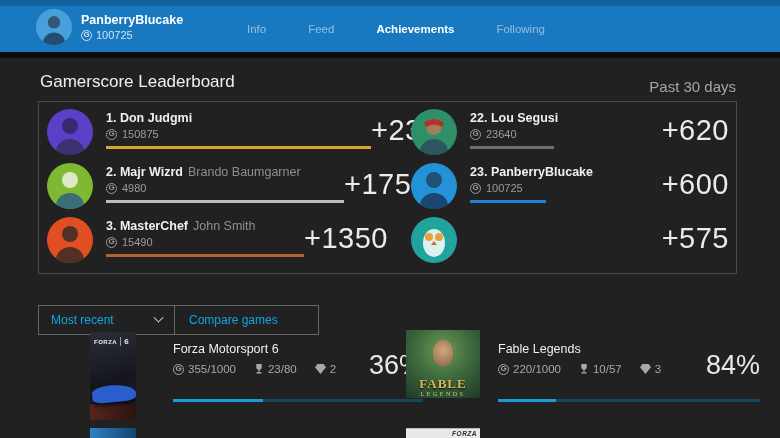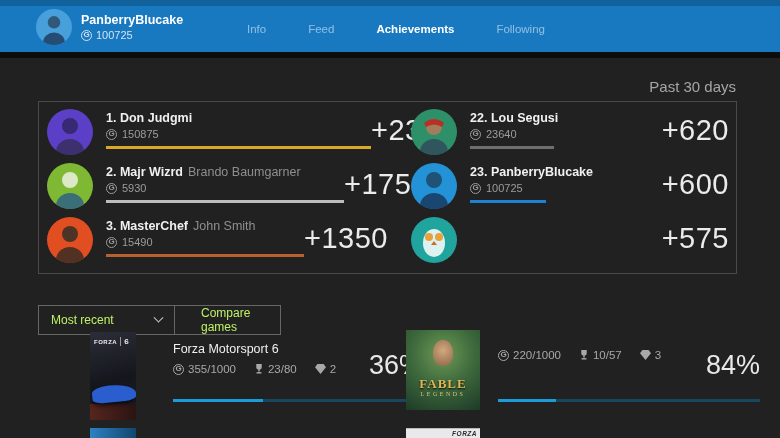--- a/index.html
+++ b/index.html
@@ -30,33 +30,33 @@
   .lb-entry { position:absolute; display:flex; height:50px; cursor:pointer; }
   .lb-avatar { width:46px; height:46px; }
   .lb-info { margin-left:13px; padding-top:2px; }
   .lb-nameline { font-size:12.5px; color:#f0f0f0; font-weight:700; white-space:nowrap; }
   .lb-real { font-weight:400; color:#8f8f8f; margin-left:5px; }
   .lb-gsline { margin-top:3px; font-size:11px; color:#9c9c9c; display:flex; align-items:center; gap:5px; }
   .lb-bar { height:3px; margin-top:6px; }
   .lb-delta { margin-left:auto; align-self:center; margin-top:-8px; font-size:29px; font-weight:300; color:#ebebeb; letter-spacing:0.5px; }
 
   
-  .ctl { position:absolute; height:30px; border:1px solid #666; display:flex; align-items:center; font-size:12px; color:#bef264; cursor:pointer; }
+  .ctl { position:absolute; height:30px; border:1px solid #666; display:flex; align-items:center; font-size:12px; color:#0ea5e9; cursor:pointer; }
   .sort-box { left:38px; top:305px; width:137px; padding:0 12px; }
   .chev { margin-left:auto; width:7px; height:7px; border-right:1.5px solid #cfcfcf; border-bottom:1.5px solid #cfcfcf; transform:rotate(45deg) translate(-2px,-2px); }
-  .compare-box { left:174px; top:305px; width:107px; padding:0 26px; }
+  .compare-box { left:174px; top:305px; width:145px; padding:0 14px; }
 
   
   .tile { position:absolute; overflow:hidden; cursor:pointer; }
   .tile-forza { left:90px; top:332px; width:46px; height:88px; background:linear-gradient(165deg,#2b2e38 0%,#15161c 55%,#20242e 100%); }
   .forza-head { position:absolute; top:5px; left:4px; display:flex; align-items:center; gap:3px; font-size:6px; font-weight:700; color:#eee; letter-spacing:0.5px; }
   .forza-num { border-left:1px solid #999; padding-left:3px; font-size:8px; }
   .forza-car { position:absolute; left:2px; bottom:18px; width:44px; height:17px; background:#2a5ecf; border-radius:60% 90% 40% 40%; transform:rotate(-6deg); box-shadow:0 3px 4px rgba(0,0,0,0.6); }
   .forza-ground { position:absolute; left:0; bottom:0; width:100%; height:16px; background:linear-gradient(90deg,#57251f,#2a1412); }
-  .tile-fable { left:406px; top:330px; width:74px; height:80px; background:radial-gradient(circle at 50% 30%, #6f9a55 0%, #3f6b3e 45%, #1d3a26 100%); }
+  .tile-fable { left:406px; top:330px; width:74px; height:68px; background:radial-gradient(circle at 50% 30%, #6f9a55 0%, #3f6b3e 45%, #1d3a26 100%); }
   .fable-face { position:absolute; left:27px; top:10px; width:20px; height:26px; background:radial-gradient(circle at 50% 40%, #d3a87e, #8a6548); border-radius:48% 48% 42% 42%; }
   .fable-title { position:absolute; left:0; top:46px; width:100%; text-align:center; font-family:"Liberation Serif", serif; font-size:13px; font-weight:700; color:#e3b758; letter-spacing:1px; text-shadow:0 1px 2px #000; }
   .fable-sub { position:absolute; left:0; top:61px; width:100%; text-align:center; font-family:"Liberation Serif", serif; font-size:6px; color:#d8c27e; letter-spacing:2.5px; }
   .game-info { position:absolute; height:60px; }
   .game-info-1 { left:140px; top:342px; width:250px;margin-left:33px; }
   .game-info-2 { left:498px; top:342px; width:262px; }
   .game-title { font-size:12.5px; color:#f0f0f0; }
   .game-stats { display:flex; gap:18px; font-size:11.5px; color:#a8a8a8; margin-top:7px; }
   .stat { display:flex; align-items:center; gap:4px; }
   .stat svg { display:block; fill:#a8a8a8; }
@@ -93,20 +93,21 @@
     </div>
     <div class="tabs">
       <div class="tab">Info</div>
       <div class="tab">Feed</div>
       <div class="tab active">Achievements</div>
       <div class="tab">Following</div>
     </div>
   </div>
   <div class="black-strip"></div>
 
+  <div class="lb-title">Gamerscore Leaderboard</div>
   <div class="lb-period">Past 30 days</div>
 
   <div class="lb-panel">
 
     <div class="lb-entry" style="left:8px;top:7px;width:326px">
       <div class="avatar lb-avatar" style="background:#5b3fc7">
         <svg viewBox="0 0 46 46">
             <circle cx="23" cy="17" r="8" fill="rgba(20,20,30,0.5)"></circle>
             <ellipse cx="23" cy="43" rx="14" ry="13" fill="rgba(40,40,50,0.6)"></ellipse>
           </svg>
@@ -126,21 +127,21 @@
       <div class="avatar lb-avatar" style="background:#7fb832">
         <svg viewBox="0 0 46 46">
             <circle cx="23" cy="17" r="8" fill="rgba(250,250,250,0.75)"></circle>
             <ellipse cx="23" cy="43" rx="14" ry="13" fill="rgba(30,80,150,0.7)"></ellipse>
           </svg>
       </div>
       <div class="lb-info">
         <div class="lb-nameline"><span>2.</span> <span>Majr Wizrd</span><span class="lb-real">Brando Baumgarner</span></div>
         <div class="lb-gsline">
             <span class="gs-icon"></span>
-            <span>5930</span>
+            <span>4980</span>
           </div>
         <div class="lb-bar" style="background:#bdbdbd;width:238px"></div>
       </div>
       <div class="lb-delta">+1750</div>
     </div>
 
     <div class="lb-entry" style="left:8px;top:115px;width:326px">
       <div class="avatar lb-avatar" style="background:#e04e21">
         <svg viewBox="0 0 46 46">
             <circle cx="23" cy="17" r="8" fill="rgba(40,45,40,0.8)"></circle>
@@ -252,20 +253,21 @@
       <div class="game-bar-fill" style="width:36%"></div>
     </div>
   </div>
 
   <div class="tile tile-fable">
     <div class="fable-face"></div>
     <div class="fable-title">FABLE</div>
     <div class="fable-sub">LEGENDS</div>
   </div>
   <div class="game-info game-info-2">
+    <div class="game-title">Fable Legends</div>
     <div class="game-stats">
       <span class="stat">
           <span class="gs-icon"></span>
           <span>220/1000</span>
         </span>
       <span class="stat">
           <svg width="10" height="12" viewBox="0 0 11 12">
             <path d="M2.5 0.5h6v3.4a3 3 0 0 1-6 0z"></path>
             <rect x="4.7" y="6.2" width="1.6" height="2.6"></rect>
             <rect x="2.8" y="9.4" width="5.4" height="1.6"></rect>

